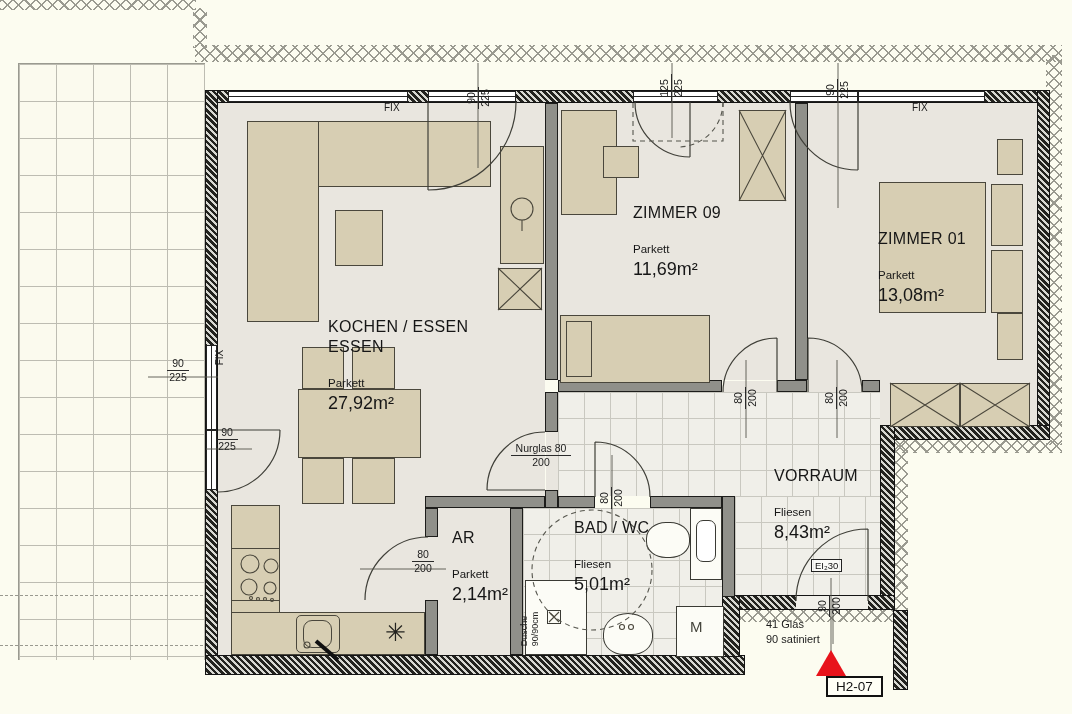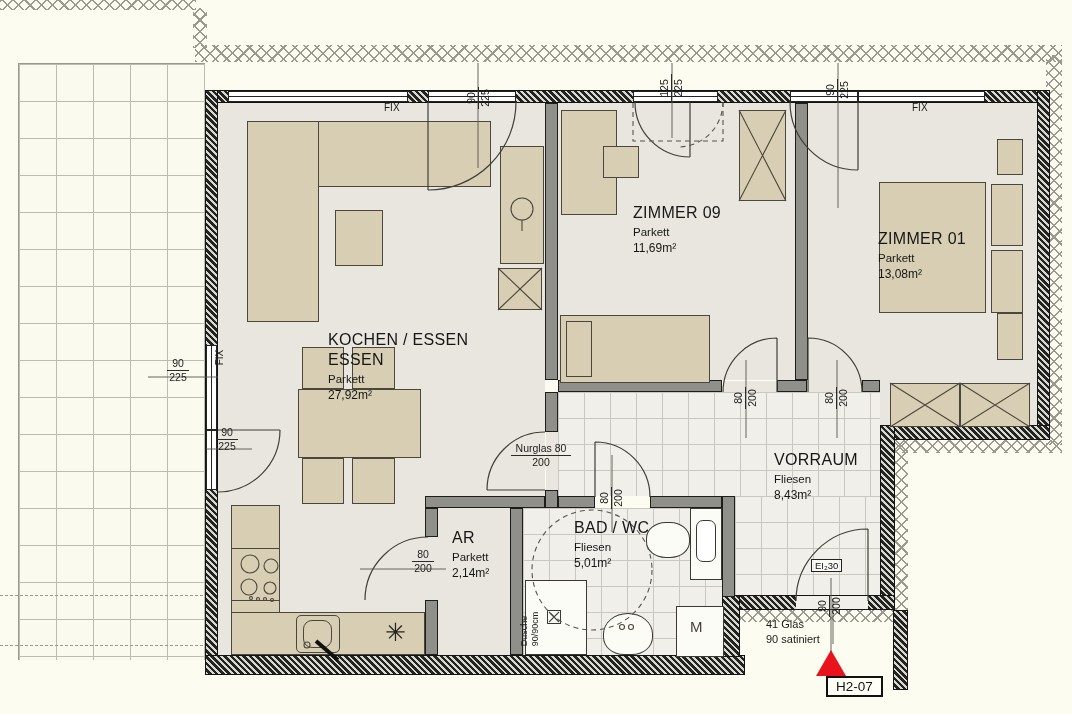--- a/index.html
+++ b/index.html
@@ -25,22 +25,22 @@
   .win-h { position: absolute; background: #fff; border: 1.5px solid #222;
            background-image: linear-gradient(to bottom, transparent 42%, #222 42%, #222 58%, transparent 58%); }
   .win-v { position: absolute; background: #fff; border: 1.5px solid #222;
            background-image: linear-gradient(to right, transparent 42%, #222 42%, #222 58%, transparent 58%); }
   .gap { position: absolute; background: #e9e6df; }
   .gap-t { position: absolute; background: #f0efe9; }
   .furn { position: absolute; background: #d7ceb3; border: 1px solid #4a473c; }
   .fixt { position: absolute; background: #fcfcf6; border: 1px solid #3a3a34; }
   .room-label { position: absolute; line-height: 1.25; white-space: nowrap; }
   .rname { font-size: 16px; letter-spacing: .3px; }
-  .rsub  { font-size: 11.5px; margin-top: 2px; }
-  .rarea { font-size: 12px; margin-top: 2px; }
+  .rsub  { font-size: 11.5px; margin-top: 19px; }
+  .rarea { font-size: 18px; margin-top: 2px; }
   .dim { position: absolute; display: flex; flex-direction: column; align-items: center;
          font-size: 10.5px; line-height: 1.2; white-space: nowrap; color: #1c1c1c; }
   .dim .top { border-bottom: 1px solid #2a2a2a; padding: 0 5px; }
   .dim .top i { font-style: normal; }
   .rot { transform: rotate(-90deg); transform-origin: center; }
   .note { position: absolute; font-size: 11px; line-height: 1.35; white-space: nowrap; color: #1c1c1c; }
   .vnote { position: absolute; font-size: 9px; line-height: 1.25; white-space: nowrap; color: #1c1c1c;
            transform: rotate(-90deg); transform-origin: center; }
   .fixlab { position: absolute; font-size: 10px; color: #1c1c1c; }
   .tag-box { position: absolute; border: 2px solid #111; background: #fffff6; font-size: 13.5px;
@@ -204,37 +204,37 @@
       <path d="M206 449 L252 449"></path>
       <path d="M360 569 L446 569"></path>
       <path d="M612 455 L612 532"></path>
       <path d="M746 360 L746 438"></path>
       <path d="M837 360 L837 438"></path>
       <path d="M831 578 L831 663"></path>
       <path d="M833 599 L833 644"></path>
     </g>
   </svg>
 
-  <div class="room-label" style="left:328px;top:330px">
+  <div class="room-label" style="left:328px;top:317px">
     <div class="rname">KOCHEN / ESSEN</div>
     <div class="rname">ESSEN</div>
     <div class="rsub">Parkett</div>
     <div class="rarea">27,92m²</div>
   </div>
   <div class="room-label" style="left:633px;top:203px">
     <div class="rname">ZIMMER 09</div>
     <div class="rsub">Parkett</div>
     <div class="rarea">11,69m²</div>
   </div>
   <div class="room-label" style="left:878px;top:229px">
     <div class="rname">ZIMMER 01</div>
     <div class="rsub">Parkett</div>
     <div class="rarea">13,08m²</div>
   </div>
-  <div class="room-label" style="left:774px;top:450px">
+  <div class="room-label" style="left:774px;top:466px">
     <div class="rname">VORRAUM</div>
     <div class="rsub">Fliesen</div>
     <div class="rarea">8,43m²</div>
   </div>
   <div class="room-label" style="left:574px;top:518px">
     <div class="rname">BAD / WC</div>
     <div class="rsub">Fliesen</div>
     <div class="rarea">5,01m²</div>
   </div>
   <div class="room-label" style="left:452px;top:528px">

